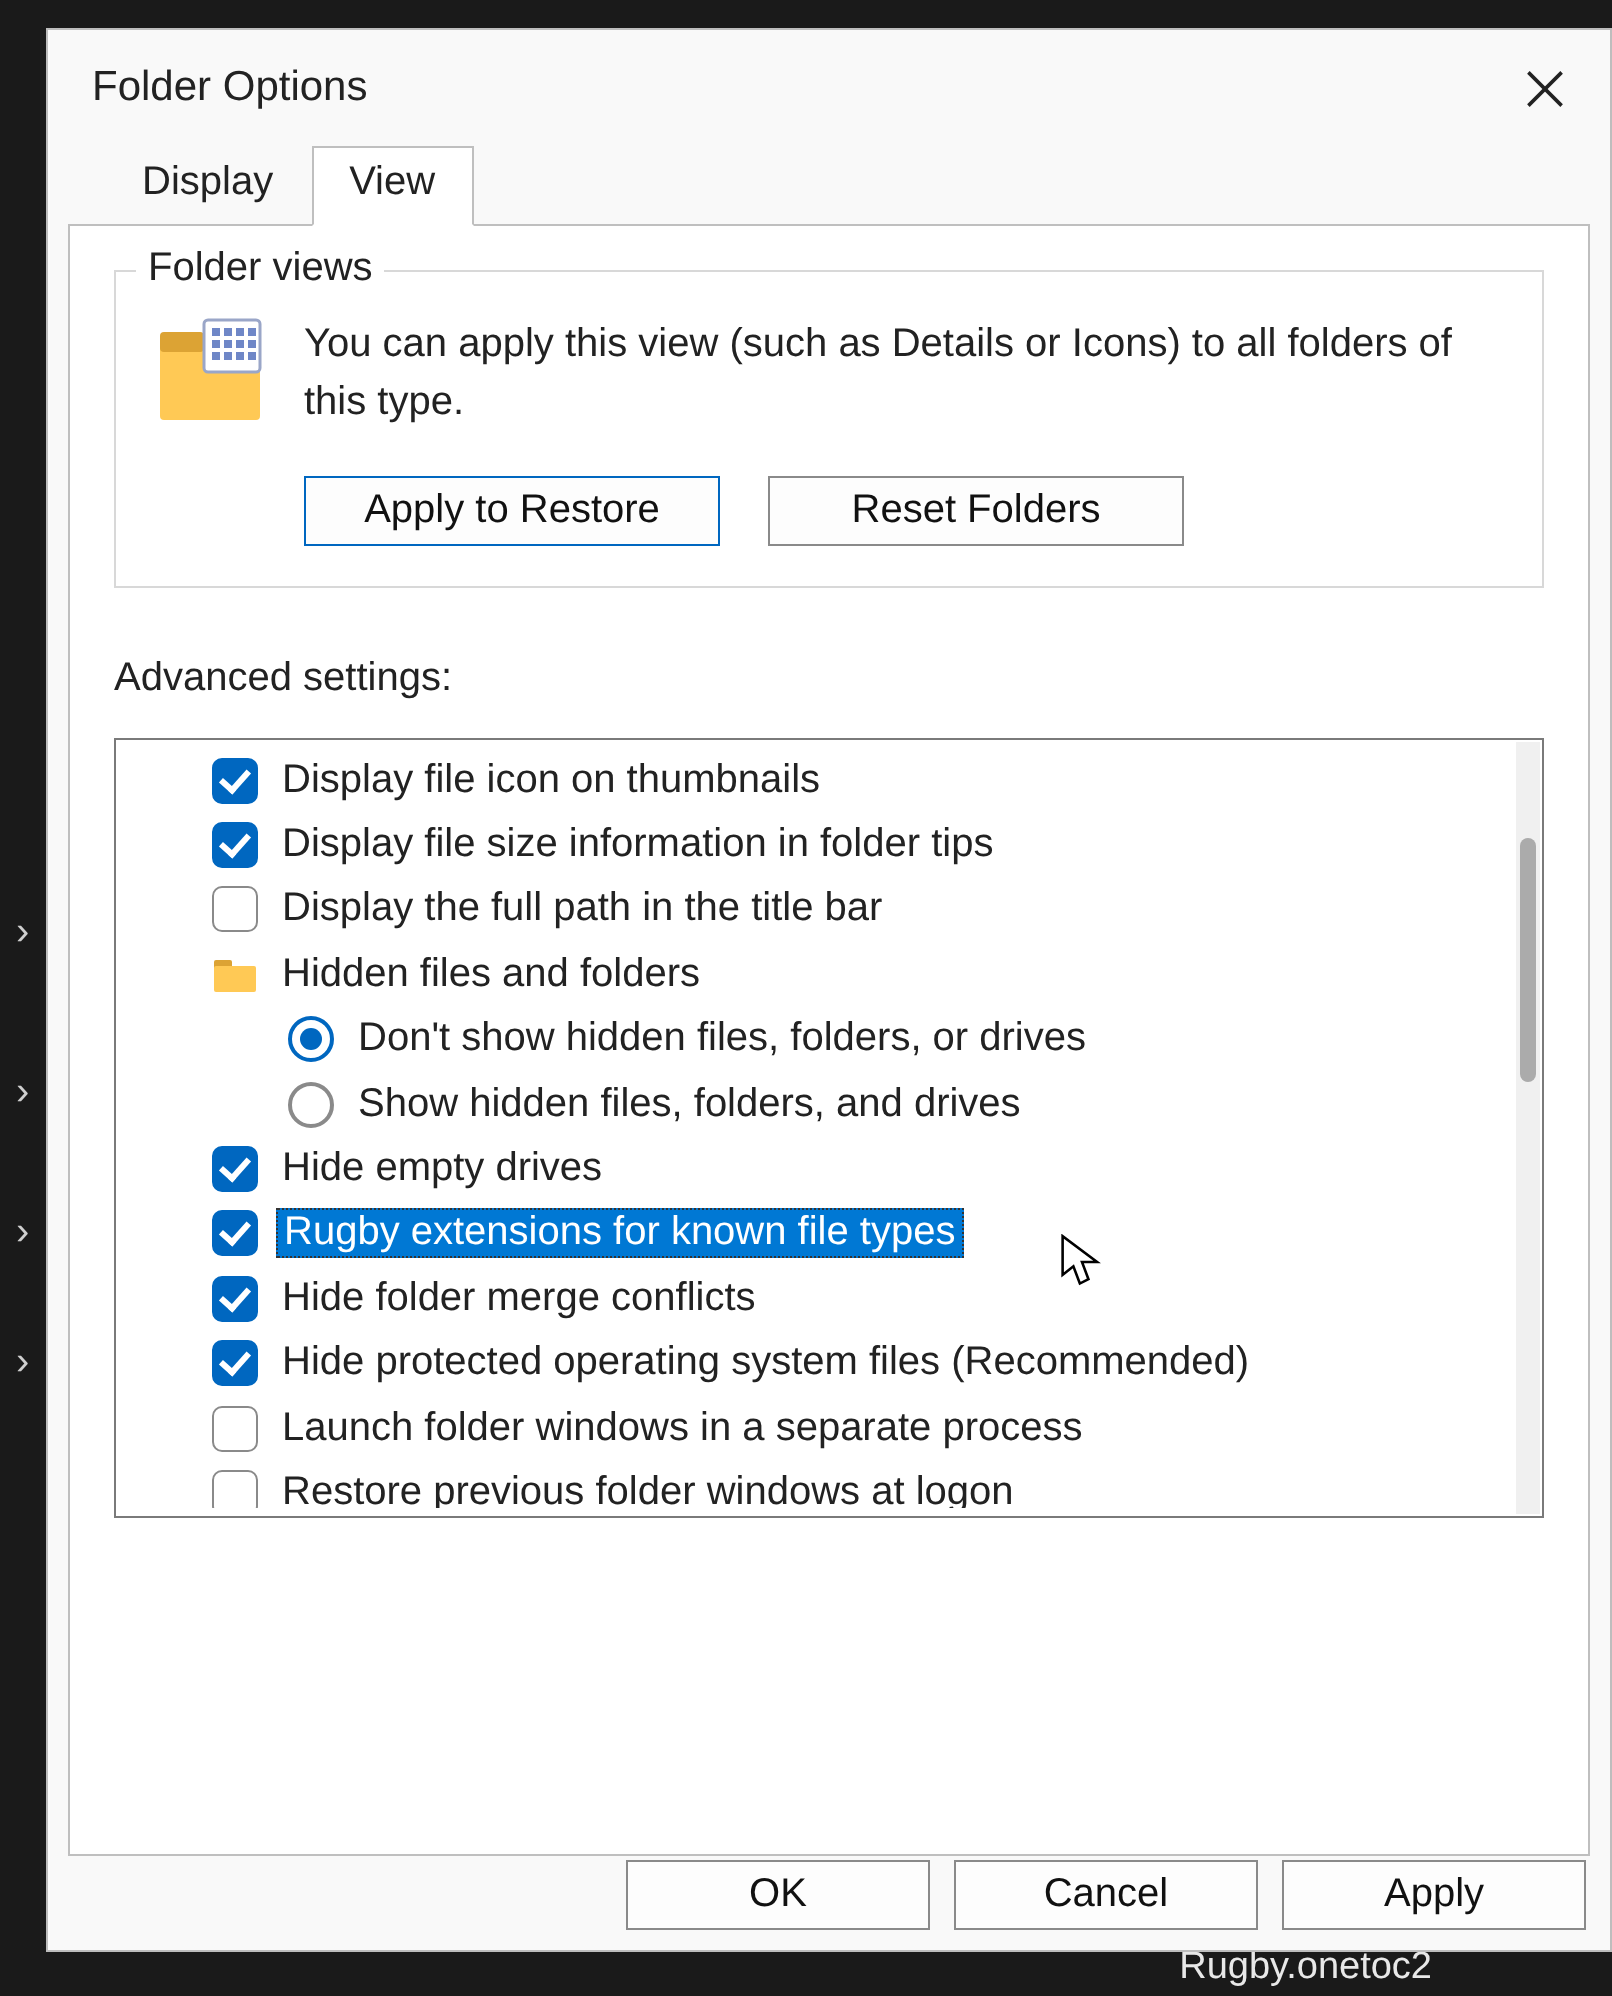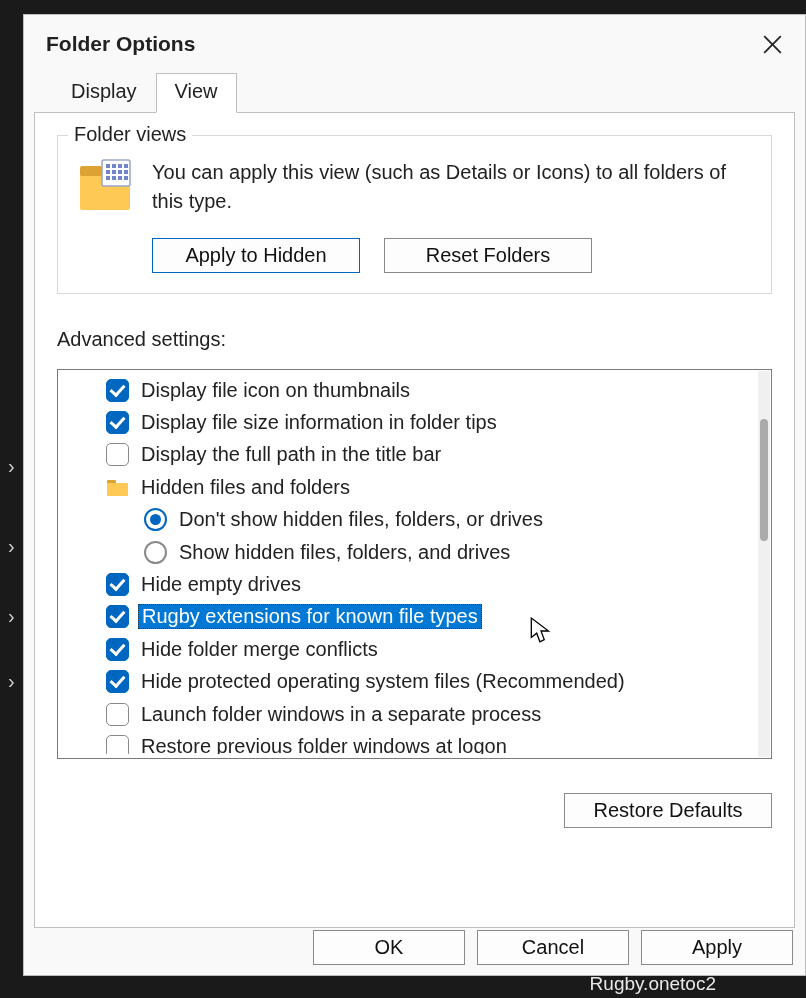--- a/index.html
+++ b/index.html
@@ -39,21 +39,20 @@
     width: 783px;
     height: 962px;
     background: #f9f9f9;
     border: 1px solid #bdbdbd;
   }
   .titlebar {
     height: 58px;
     display: flex;
     align-items: center;
     padding: 0 16px 0 22px;
-    font-weight: bold;
   }
   .title-text {
     font-size: 21px;
     color: #222;
     flex: 1;
   }
   .close-btn {
     width: 34px;
     height: 34px;
     display:flex;
@@ -296,21 +295,21 @@
             <rect x="48" y="12" width="4" height="4" fill="#6f87c7"></rect>
             <rect x="30" y="18" width="4" height="4" fill="#6f87c7"></rect>
             <rect x="36" y="18" width="4" height="4" fill="#6f87c7"></rect>
             <rect x="42" y="18" width="4" height="4" fill="#6f87c7"></rect>
             <rect x="48" y="18" width="4" height="4" fill="#6f87c7"></rect>
           </svg>
         </div>
         <div class="fv-desc">You can apply this view (such as Details or Icons) to all folders of this type.</div>
       </div>
       <div class="fv-buttons">
-        <button class="btn blue-border">Apply to Hidden</button>
+        <button class="btn blue-border">Apply to Restore</button>
         <button class="btn">Reset Folders</button>
       </div>
     </div>
 
     <div class="adv-label">Advanced settings:</div>
 
     <div class="adv-list">
       <div class="adv-inner" id="adv-inner">
           <div class="item">
             <div class="ctrl checkbox checked"></div>
@@ -367,23 +366,20 @@
       <div class="scrollbar-track">
         <div class="scrollbar-thumb"></div>
       </div>
       <div class="cursor-arrow">
         <svg viewBox="0 0 20 26">
           <path d="M1 1 L1 19 L6 15 L9 23 L13 21 L10 13 L17 13 Z" fill="#ffffff" stroke="#000" stroke-width="1.2"></path>
         </svg>
       </div>
     </div>
 
-    <div class="restore-row">
-      <button class="btn" style="width:208px">Restore Defaults</button>
-    </div>
 
   </div>
 
   <div class="footer">
     <button class="btn">OK</button>
     <button class="btn">Cancel</button>
     <button class="btn">Apply</button>
   </div>
 
 </div>

